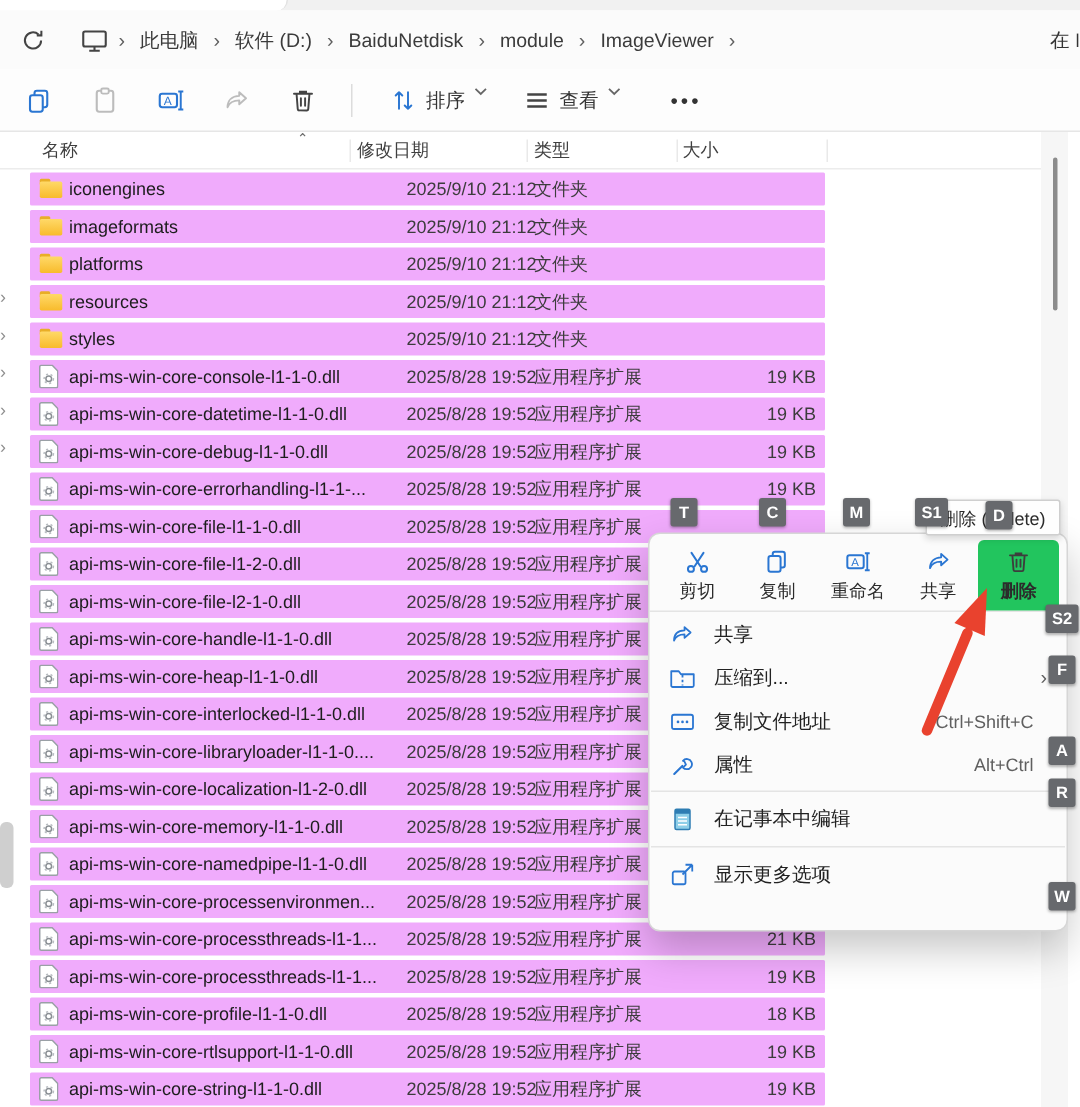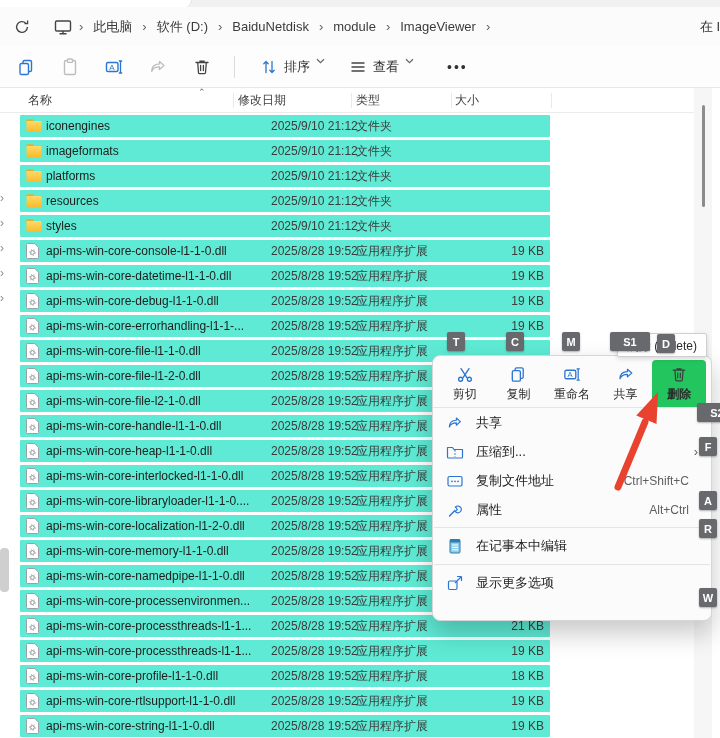--- a/index.html
+++ b/index.html
@@ -32,21 +32,21 @@
 
   
   .colhead { position:absolute; left:0; top:88px; width:694px; height:25px; background:#fff;
     border-bottom:1px solid #ececec; font-size:12px; color:#3f3f3f; }
   .colhead .h { position:absolute; top:0; line-height:25px; white-space:nowrap; }
   .colhead .caret { position:absolute; left:198px; top:-1px; font-size:9px; color:#6a6a6a; }
   .colhead .vsep { position:absolute; top:5px; width:1px; height:15px; background:#e9e9e9; }
 
   
   .rows { position:absolute; left:20px; top:115px; width:530px; }
-  .row { position:relative; width:530px; height:22px; margin-bottom:3px; background:#5eead4; border-radius:1px;
+  .row { position:relative; width:530px; height:22px; margin-bottom:3px; background:#f0abfc; border-radius:1px;
     font-size:12px; color:#1d1d1d; }
   .row .ric { position:absolute; left:6px; top:3px; }
   .row .c { position:absolute; top:0; line-height:22px; white-space:nowrap; }
   .row .name { left:26px; }
   .row .date { left:218px; color:#3c3c3c;margin-left:33px; }
   .row .type { left:336px; color:#3c3c3c; }
   .row .size { right:6px; color:#3c3c3c;margin-left:12px; }
 
   
   .treemark { position:absolute; left:0px; width:8px; font-size:12px; color:#8f8f8f; line-height:10px; }
@@ -69,21 +69,21 @@
   .mi .sub { position:absolute; right:13px; font-size:13px; color:#5f5f5f; }
   .msep { height:1px; background:#e4e4e4; margin:3px 1px; }
   .mi.tall { height:30px; }
 
   
   .tooltip { position:absolute; left:617px; top:333px; height:24px; padding:4px 9px; background:#fefefe;
     border:1px solid #cfcfcf; border-radius:2px; box-shadow:0 2px 5px rgba(0,0,0,.14);
     font-size:12px; color:#2b2b2b; white-space:nowrap; z-index:38; }
   .badge { position:absolute; width:18px; height:19px; background:#67696d; color:#fff; font-size:11px; font-weight:bold;
     display:flex; align-items:center; justify-content:center; border-radius:2px; box-shadow:0 1px 2px rgba(0,0,0,.3); z-index:45; }
-  .badge.wide { width:40px; }
+  .badge.wide { width:22px; }
   .arrowlayer { position:absolute; left:600px; top:380px; width:80px; height:120px; z-index:50; pointer-events:none; }
 
   svg { display:block; }
 </style>
 </head>
 <body>
 
 <div class="stage">
 
   <div class="tabstrip">

